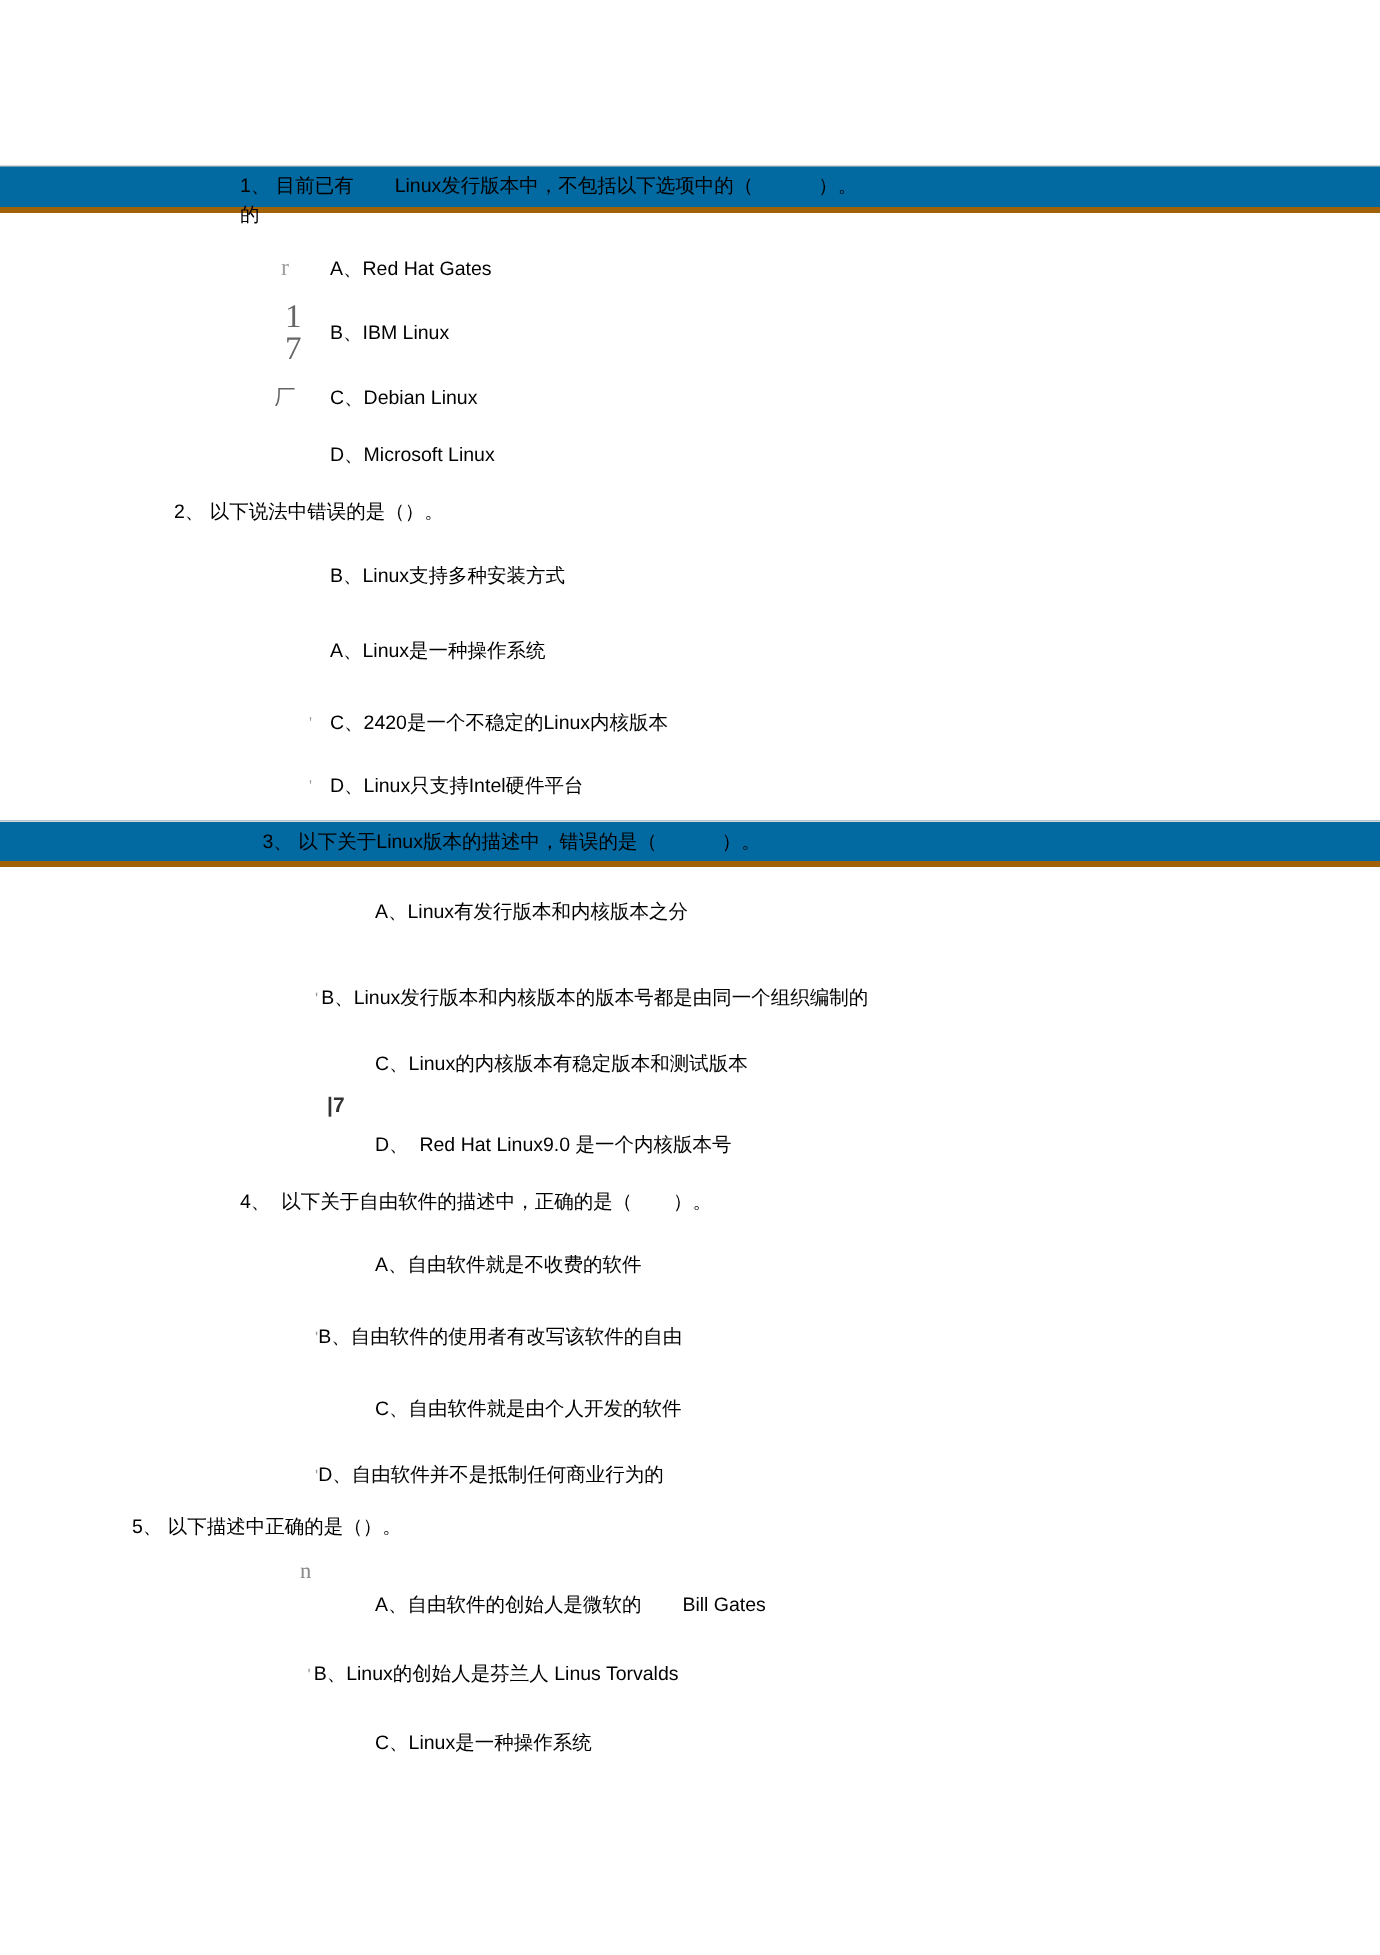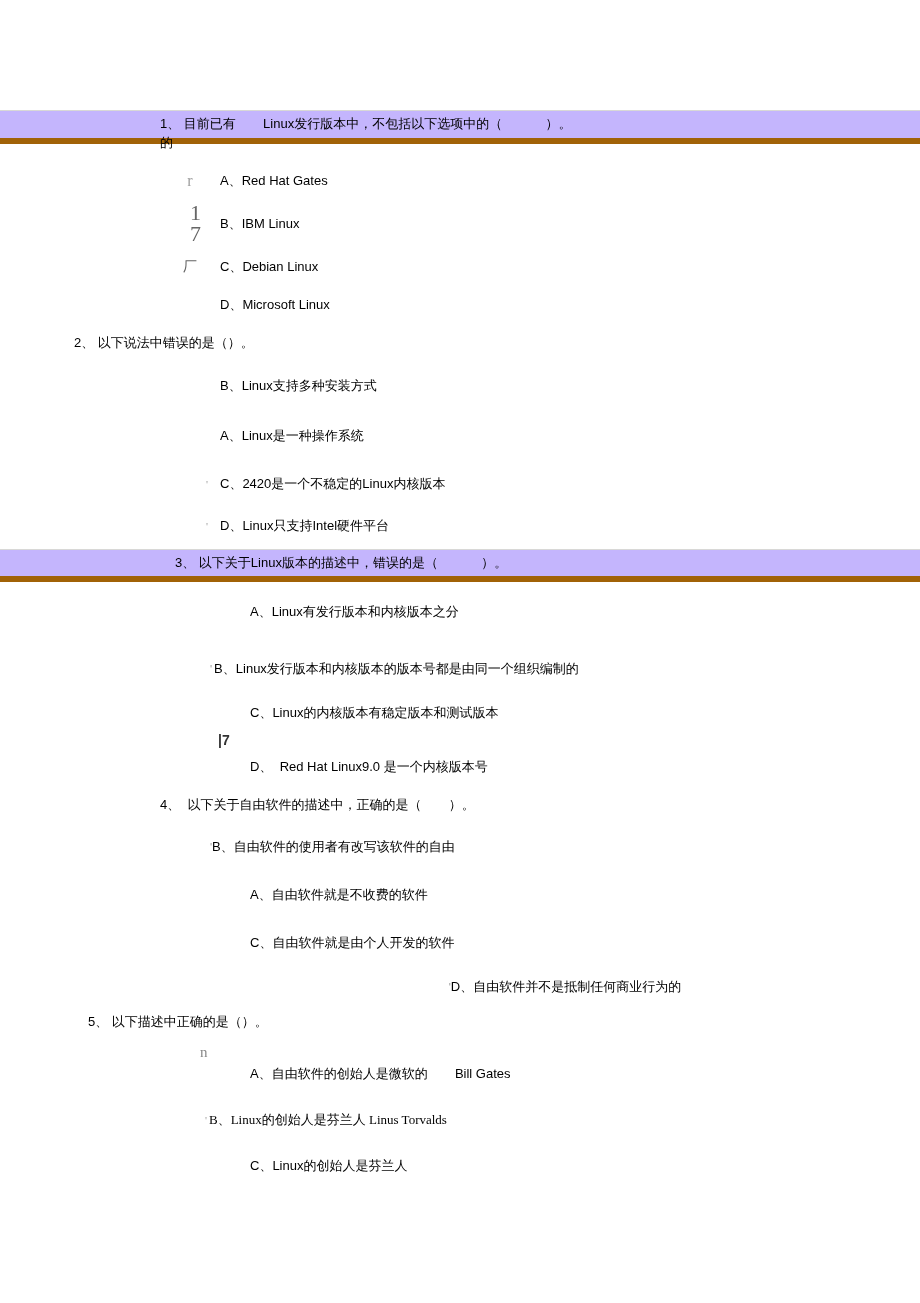--- a/index.html
+++ b/index.html
@@ -9,32 +9,32 @@
     }
     body {
       font-family: "Microsoft YaHei", Arial, sans-serif;
       background: #ffffff;
       width: 920px;
       padding: 110px 0 60px 0;
       font-size: 13px;
       color: #000;
     }
     .question-header {
-      background: #c4b5fd;
+      background: #0369a1;
       border-top: 1px solid #d8d8d6;
-      border-bottom: 6px solid #a16207;
+      border-bottom: 4px solid #a16207;
       padding: 3px 0 3px 160px;
       margin-bottom: 4px;
       line-height: 1.6;
       position: relative;
     }
     .question-header.plain {
       background: transparent;
       border: none;
-      padding-left: 74px;
+      padding-left: 116px;
     }
     .question-header.offset {
       padding-left: 175px;
     }
     .sub-label {
       position: absolute;
       left: 160px;
       top: 22px;
       font-size: 13px;
     }
@@ -187,52 +187,52 @@
 
 <div class="question-header plain" style="margin-top:4px;padding-left:160px;">
   <span>4、</span>&nbsp;
   <span>以下关于自由软件的描述中，正确的是（</span>
   <span class="gap-sm"></span>
   <span>）。</span>
 </div>
 
 <div class="options">
   <div class="option-row" style="min-height:48px;">
+    <div class="indent-2 option-text">A、自由软件就是不收费的软件</div>
+  </div>
+  <div class="option-row" style="min-height:48px;">
     <div class="option-text" style="padding-left:50px;">
       <span class="marker-small">'</span><span>B、自由软件的使用者有改写该软件的自由</span>
     </div>
   </div>
   <div class="option-row" style="min-height:48px;">
-    <div class="indent-2 option-text">A、自由软件就是不收费的软件</div>
-  </div>
-  <div class="option-row" style="min-height:48px;">
     <div class="indent-2 option-text">C、自由软件就是由个人开发的软件</div>
   </div>
   <div class="option-row" style="min-height:40px;">
-    <div class="option-text" style="padding-left:50px;text-align:center;">
+    <div class="option-text" style="padding-left:50px;">
       <span class="marker-small">'</span><span>D、自由软件并不是抵制任何商业行为的</span>
     </div>
   </div>
 </div>
 
 <div class="question-header plain" style="margin-top:2px;padding-left:88px;">
   <span>5、</span>
   <span>以下描述中正确的是（）。</span>
 </div>
 
 <div class="options">
   <div class="option-row" style="min-height:56px;position:relative;">
     <div style="position:absolute;left:40px;top:4px;color:#888;font-family:Georgia,serif;font-size:15px;">n</div>
     <div class="indent-2 option-text" style="padding-top:22px;">
       <span>A、自由软件的创始人是微软的</span>
       <span class="gap-sm"></span>
       <span>Bill Gates</span>
     </div>
   </div>
   <div class="option-row" style="min-height:48px;">
-    <div class="option-text" style="padding-left:45px;font-family:Liberation Serif, serif;">
+    <div class="option-text" style="padding-left:45px;">
       <span class="marker-small" style="margin-right:2px;">'</span><span>B、Linux的创始人是芬兰人 </span><span>Linus Torvalds</span>
     </div>
   </div>
   <div class="option-row" style="min-height:44px;">
-    <div class="indent-2 option-text">C、Linux的创始人是芬兰人</div>
+    <div class="indent-2 option-text">C、Linux是一种操作系统</div>
   </div>
 </div>
 
 </body></html>

